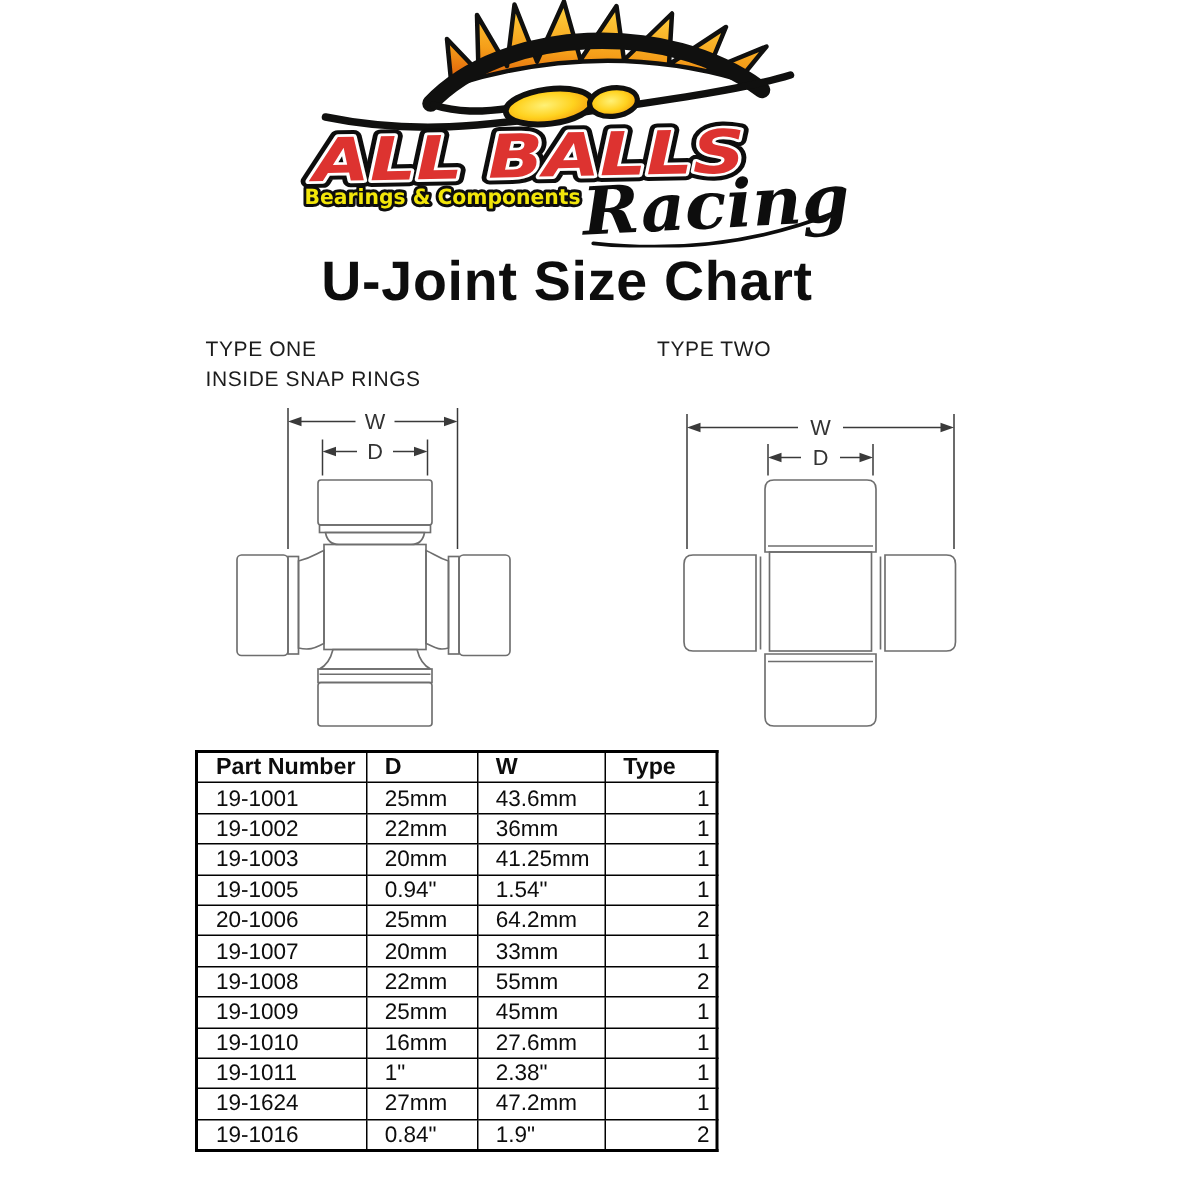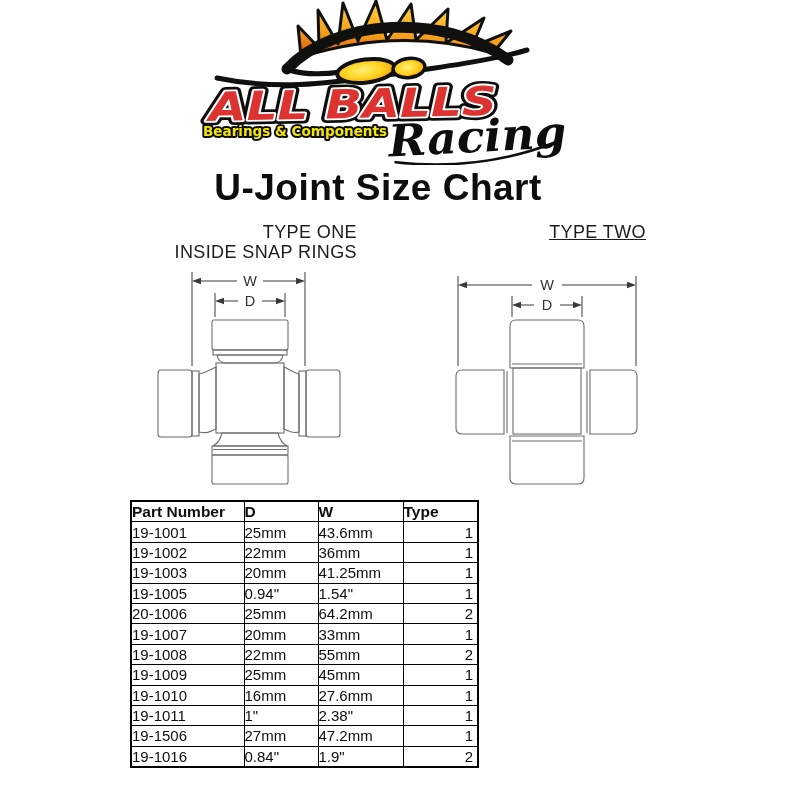--- a/index.html
+++ b/index.html
@@ -6,37 +6,37 @@
   body{
     width:800px;height:800px;position:relative;background:#ffffff;
     font-family:"Liberation Sans", sans-serif;color:#111;overflow:hidden;
   }
   .abs{position:absolute;}
   .page-title{
     left:0;top:167px;width:756px;text-align:center;
     font-size:37px;font-weight:bold;color:#0d0d0d;letter-spacing:0.5px;
   }
   .diagram-heading{
-    top:223px;width:220px;text-align:right;
-    font-size:18px;line-height:19.5px;color:#1c1c1c;letter-spacing:0.4px;
+    top:223px;width:220px;text-align:left;
+    font-size:14px;line-height:19.5px;color:#1c1c1c;letter-spacing:0.4px;
   }
   .heading-one{left:137px;}
-  .heading-two{left:426px;text-decoration:underline;}
+  .heading-two{left:438px;}
   .diagram-svg{top:266px;width:216px;height:226px;}
   .svg-one{left:140px;}
   .svg-two{left:440px;}
   .logo-svg{left:195px;top:0px;width:400px;height:165px;}
   table.size-table{
     left:130px;top:500px;width:347px;
     border-collapse:collapse;table-layout:fixed;
     border:2px solid #000;
     font-size:15px;color:#0d0d0d;
   }
   table.size-table th, table.size-table td{
-    border:1px solid #000;height:19.4px;padding:0 4px 0 0;
+    border:1px solid #000;height:19.4px;padding:0 4px 0 12px;
     overflow:hidden;white-space:nowrap;text-align:left;vertical-align:middle;
     font-weight:normal;line-height:1;
   }
   table.size-table th{font-weight:bold;font-size:15.5px;}
   table.size-table td.num, table.size-table th.num-h{}
   table.size-table td.num{text-align:right;}
 </style>
 </head>
 <body>
 
@@ -238,21 +238,21 @@
         <td>27.6mm</td>
         <td class="num">1</td>
       </tr>
       <tr>
         <td>19-1011</td>
         <td>1"</td>
         <td>2.38"</td>
         <td class="num">1</td>
       </tr>
       <tr>
-        <td>19-1506</td>
+        <td>19-1624</td>
         <td>27mm</td>
         <td>47.2mm</td>
         <td class="num">1</td>
       </tr>
       <tr>
         <td>19-1016</td>
         <td>0.84"</td>
         <td>1.9"</td>
         <td class="num">2</td>
       </tr>

